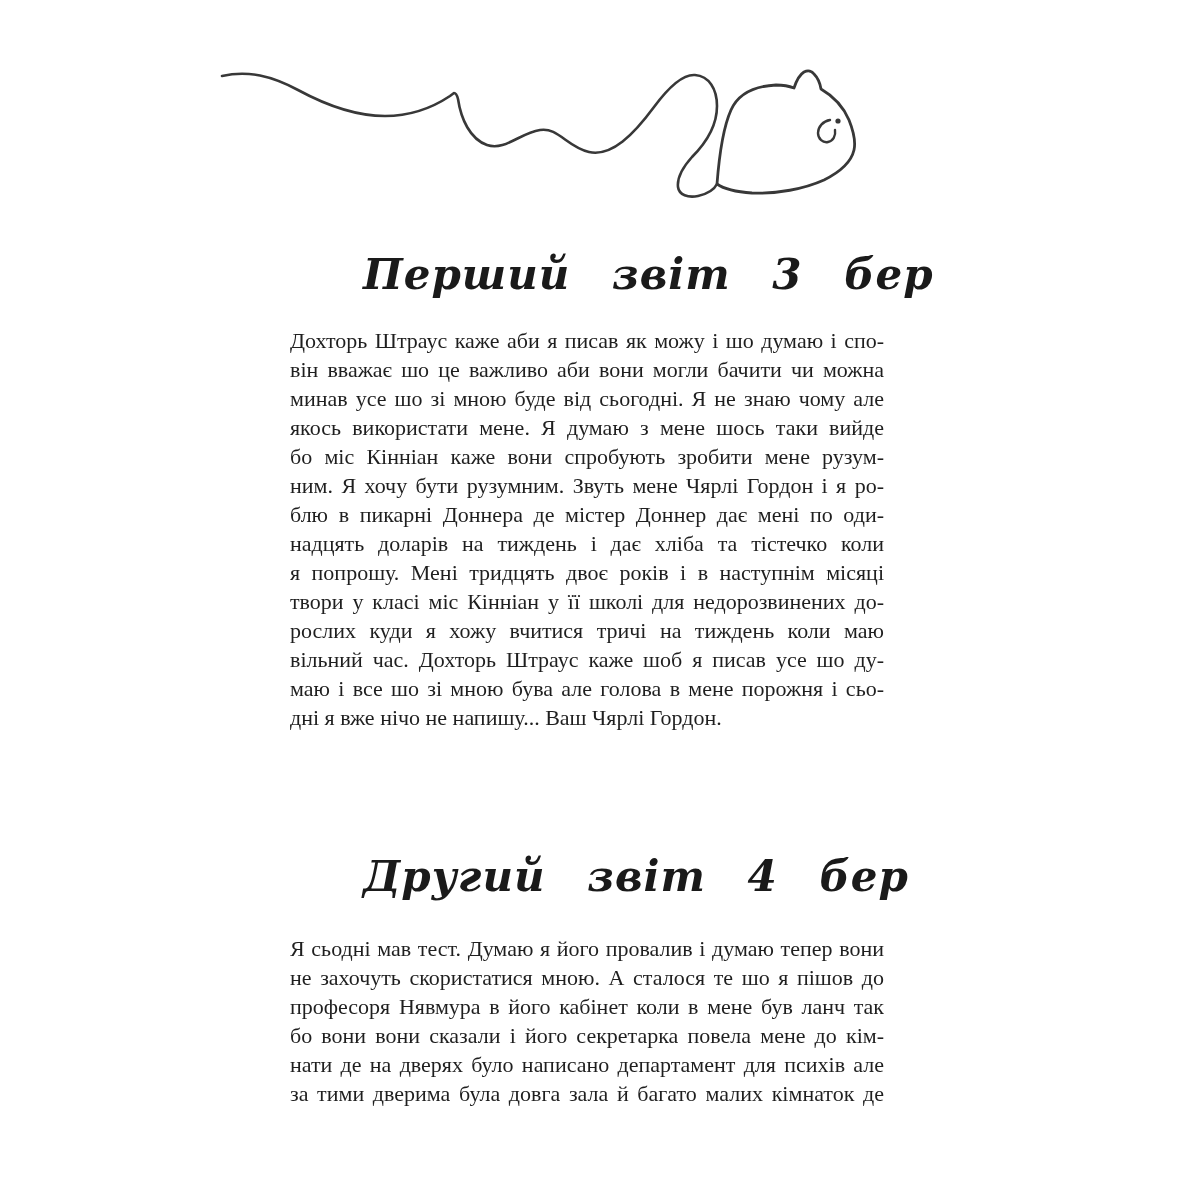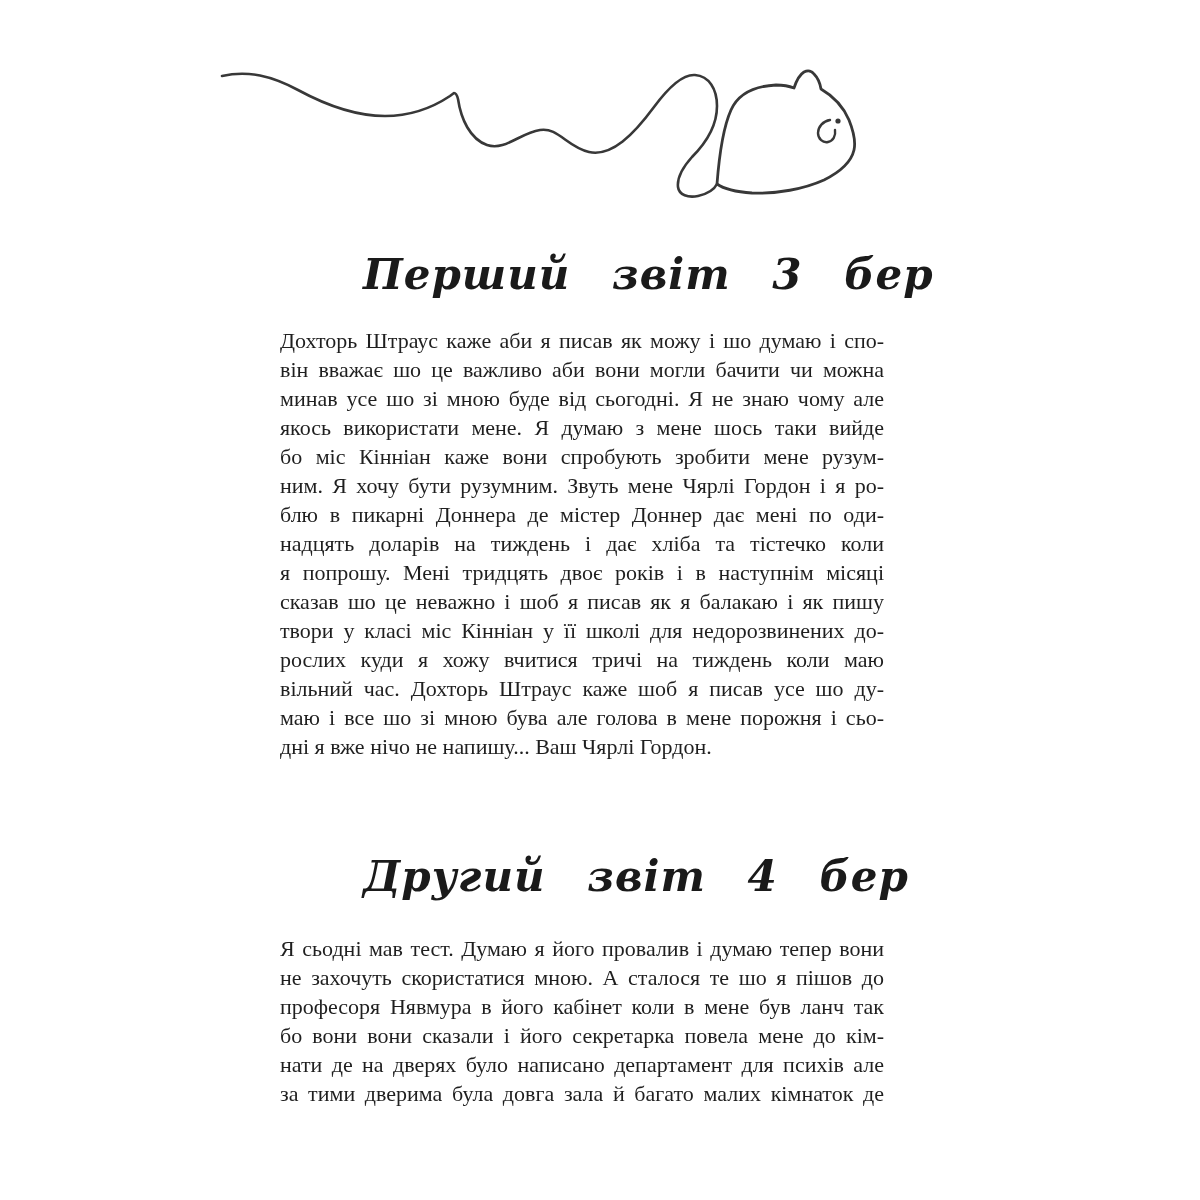--- a/index.html
+++ b/index.html
@@ -41,20 +41,21 @@
     width: 604px;
     font-size: 22px;
     line-height: 29px;
     color: #1f1f1f;
   }
   .body-1 { top: 326px; }
   .body-2 { top: 934px; }
   .tline {
     text-align: justify;
     text-align-last: justify;
+    margin-left: 10px;
   }
   .tline-last {
     text-align-last: left;
   }
 </style>
 </head>
 <body>
 
 <svg class="mouse-art" viewBox="210 55 660 155" fill="none" xmlns="http://www.w3.org/2000/svg">
 
@@ -99,21 +100,20 @@
   <div class="report-body body-1">
       <div class="tline">Дохторь Штраус каже аби я писав як можу і шо думаю і спо-</div>
       <div class="tline">він вважає шо це важливо аби вони могли бачити чи можна</div>
       <div class="tline">минав усе шо зі мною буде від сьогодні. Я не знаю чому але</div>
       <div class="tline">якось використати мене. Я думаю з мене шось таки вийде</div>
       <div class="tline">бо міс Кінніан каже вони спробують зробити мене рузум-</div>
       <div class="tline">ним. Я хочу бути рузумним. Звуть мене Чярлі Гордон і я ро-</div>
       <div class="tline">блю в пикарні Доннера де містер Доннер дає мені по оди-</div>
       <div class="tline">надцять доларів на тиждень і дає хліба та тістечко коли</div>
       <div class="tline">я попрошу. Мені тридцять двоє років і в наступнім місяці</div>
-      <div class="tline">сказав шо це неважно і шоб я писав як я балакаю і як пишу</div>
       <div class="tline">твори у класі міс Кінніан у її школі для недорозвинених до-</div>
       <div class="tline">рослих куди я хожу вчитися тричі на тиждень коли маю</div>
       <div class="tline">вільний час. Дохторь Штраус каже шоб я писав усе шо ду-</div>
       <div class="tline">маю і все шо зі мною бува але голова в мене порожня і сьо-</div>
       <div class="tline tline-last">дні я вже нічо не напишу... Ваш Чярлі Гордон.</div>
     </div>
 </section>
 
 <section>
   <h2 class="report-heading heading-2">Другий звіт 4 бер</h2>

